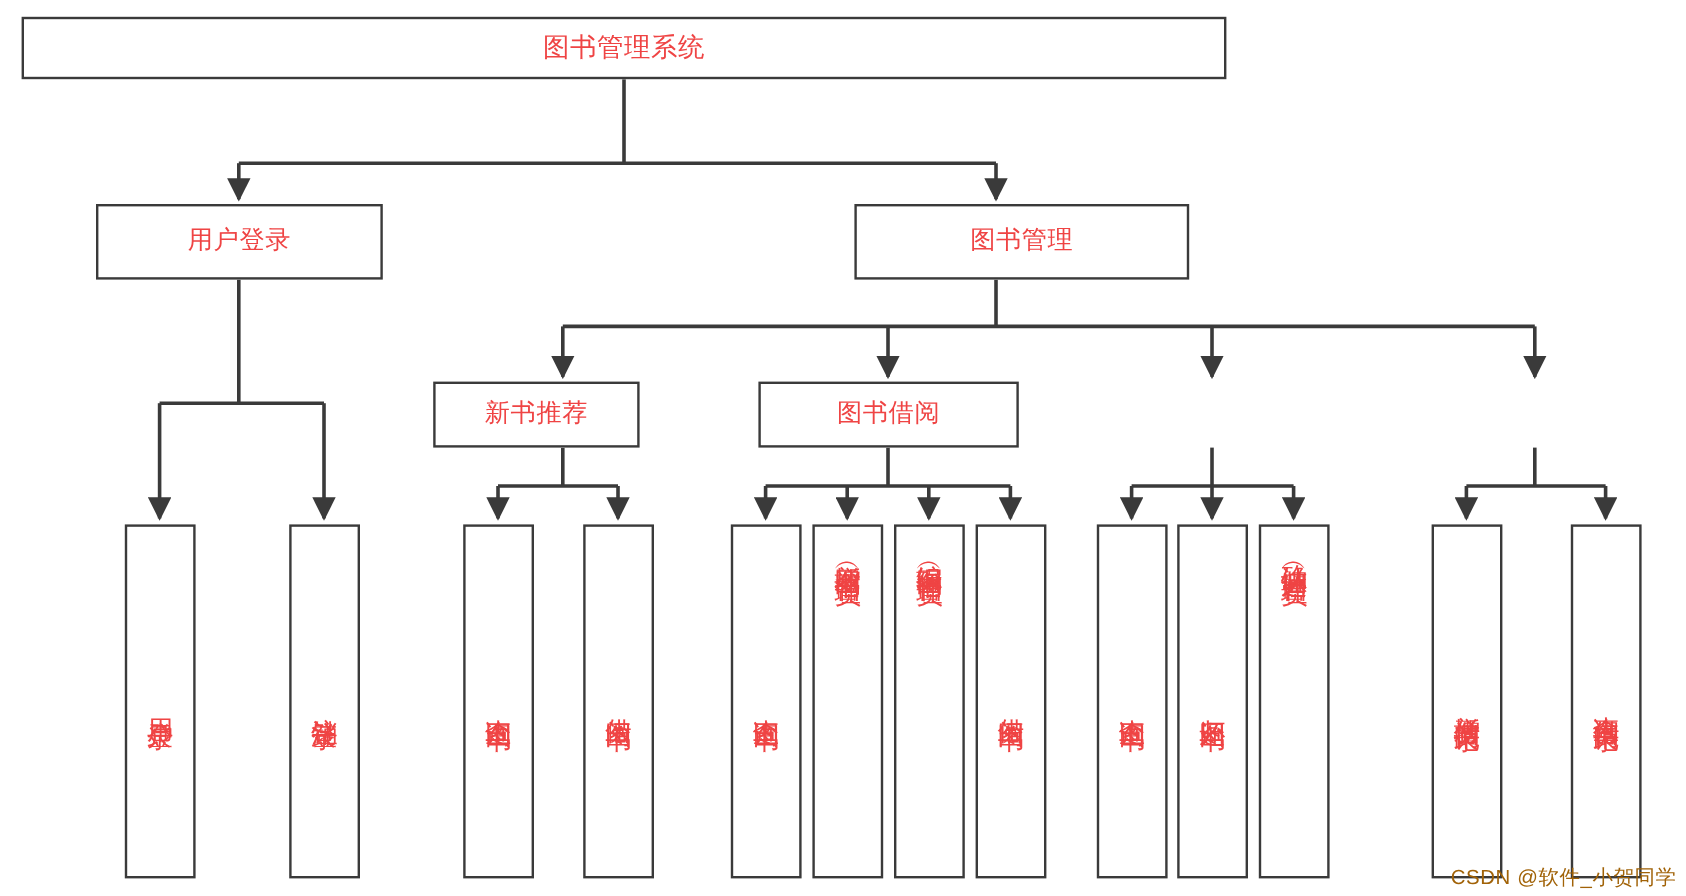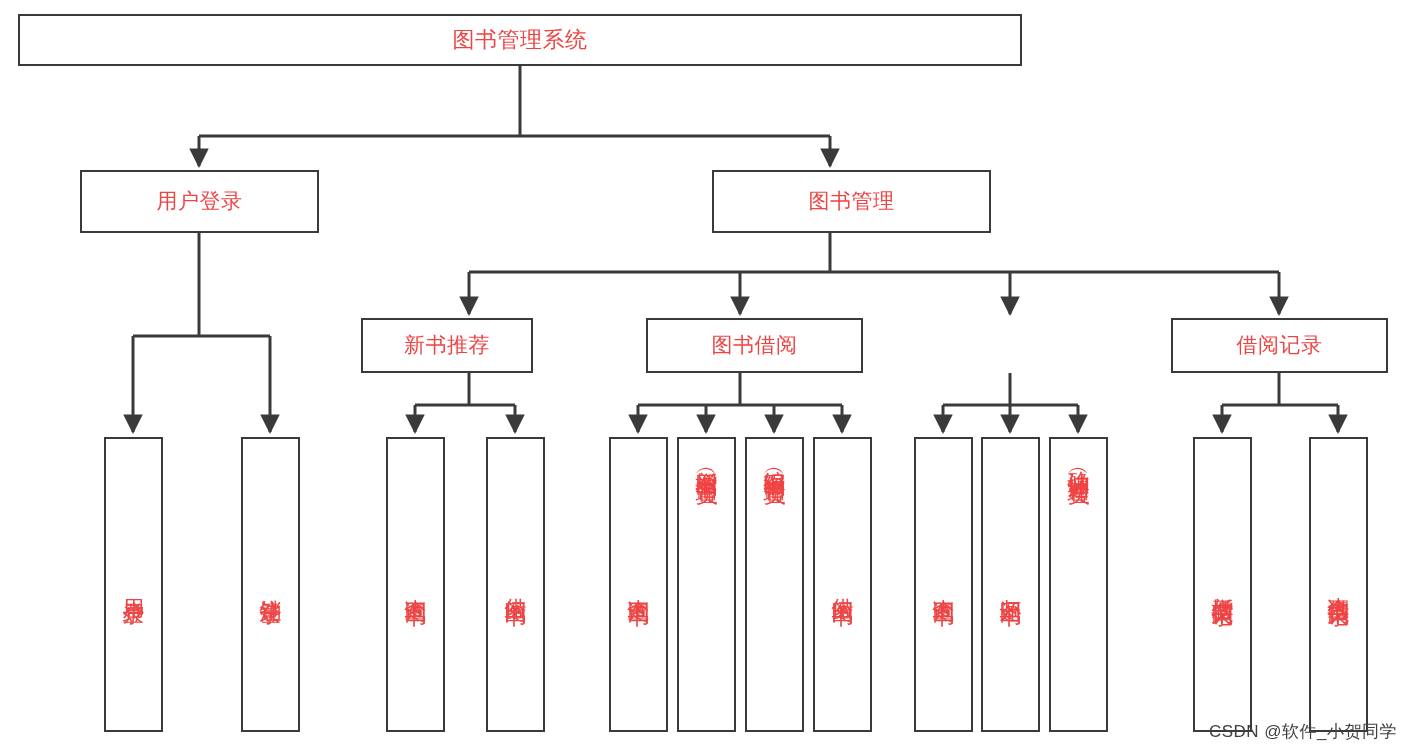--- a/index.html
+++ b/index.html
@@ -31,21 +31,21 @@
     writing-mode:vertical-rl;
     text-orientation:upright;
     font-size:22px;
     line-height:1.18;
     letter-spacing:2px;
     white-space:normal;
   }
   .node.leaf.mid{align-items:center;padding-top:0;}
   #watermark{
     position:absolute;right:8px;bottom:4px;
-    font-size:17px;color:#404040;letter-spacing:0.5px;
+    font-size:17px;color:#a16207;letter-spacing:0.5px;
     user-select:none;white-space:nowrap;
   }
 </style>
 </head>
 <body>
 
 <div id="diagram-root">
 
   <svg id="wires" viewBox="0 0 1405 747" xmlns="http://www.w3.org/2000/svg">
     <defs>
@@ -105,25 +105,22 @@
   <div class="node" style="left:80px;top:170px;width:239px;height:63px;">
     <span class="lbl">用户登录</span>
   </div>
   <div class="node" style="left:712px;top:170px;width:279px;height:63px;">
     <span class="lbl">图书管理</span>
   </div>
 
   <div class="node" style="left:361px;top:318px;width:172px;height:55px;">
     <span class="lbl">新书推荐</span>
   </div>
-  <div class="node" style="left:632px;top:318px;width:217px;height:55px;margin-left:14px;">
+  <div class="node" style="left:632px;top:318px;width:217px;height:55px;">
     <span class="lbl">图书借阅</span>
-  </div>
-  <div class="node" style="left:1171px;top:318px;width:217px;height:55px;">
-    <span class="lbl">借阅记录</span>
   </div>
 
   <div class="node leaf mid" style="left:104px;top:437px;width:59px;height:295px;">
     <span class="lbl">用户登录</span>
   </div>
   <div class="node leaf mid" style="left:241px;top:437px;width:59px;height:295px;">
     <span class="lbl">注销登录</span>
   </div>
 
   <div class="node leaf mid" style="left:386px;top:437px;width:59px;height:295px;">

